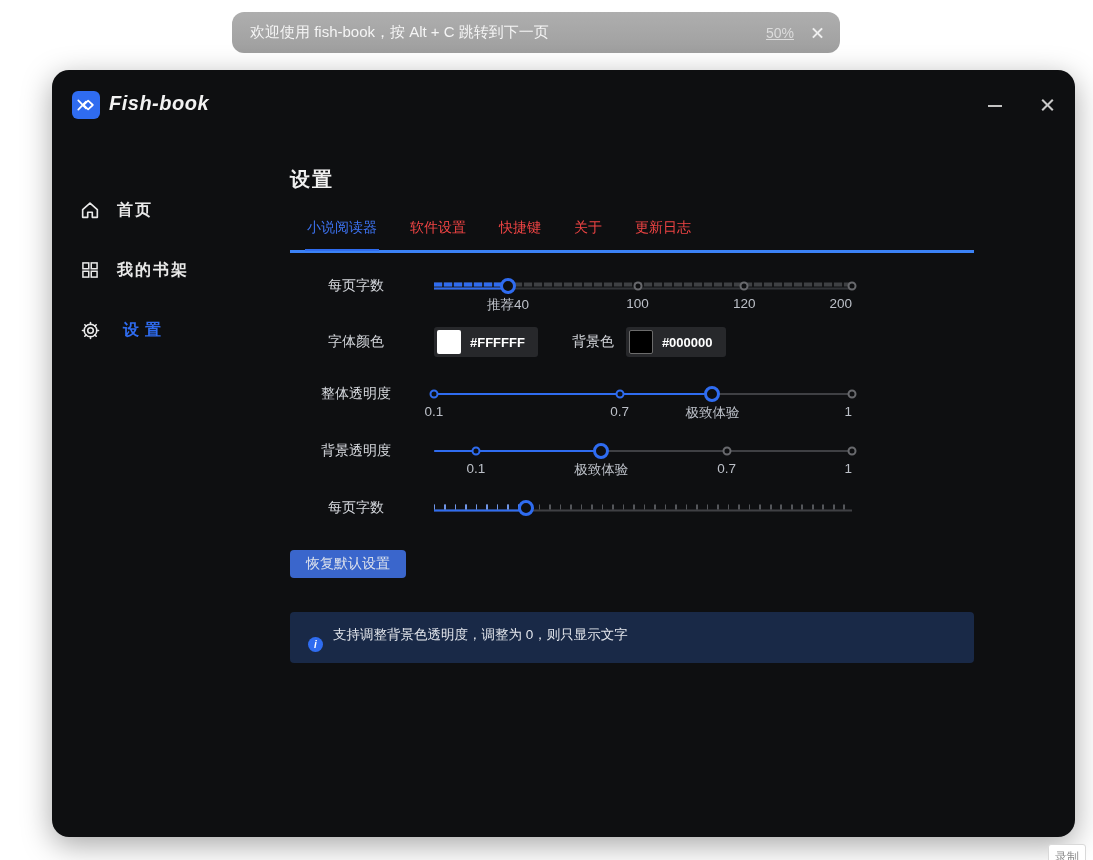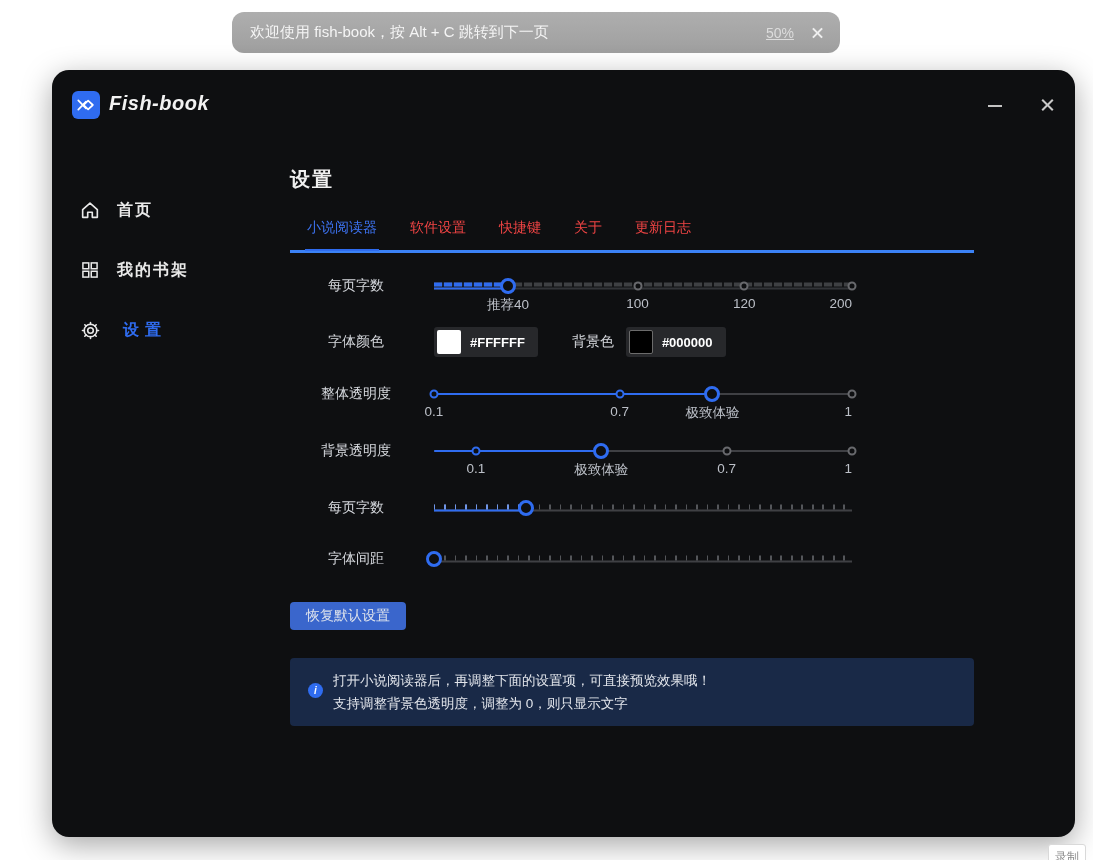--- a/index.html
+++ b/index.html
@@ -266,36 +266,27 @@
             </div>
           </div>
         <div class="row">
             <div class="f-label">每页字数</div>
             <div class="slider">
               <div class="track ticks"></div>
               <div class="fill ticks" style="width:22%"></div>
               <span class="handle" style="left:22%"></span>
             </div>
           </div>
-        <div class="row">
-            <div class="f-label">字体间距</div>
-            <div class="slider">
-              <div class="track ticks"></div>
-              <div class="fill ticks" style="width:0%"></div>
-              <span class="handle" style="left:0%"></span>
-            </div>
-          </div>
 
 
         <button class="reset-btn">恢复默认设置</button>
 
         <div class="info-box">
           <div class="info-icon">i</div>
           <div class="info-text">
-            <div>打开小说阅读器后，再调整下面的设置项，可直接预览效果哦！</div>
             <div>支持调整背景色透明度，调整为 0，则只显示文字</div>
           </div>
         </div>
       </div>
     </main>
   </div>
 </div>
 
 <div class="record-btn">录制</div>
 

